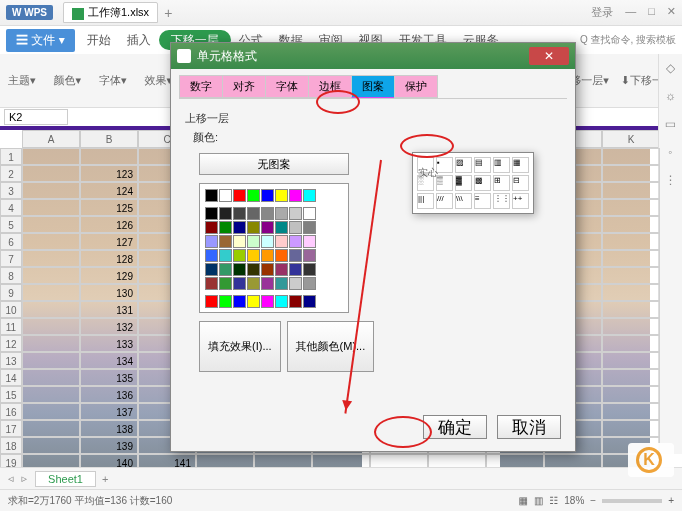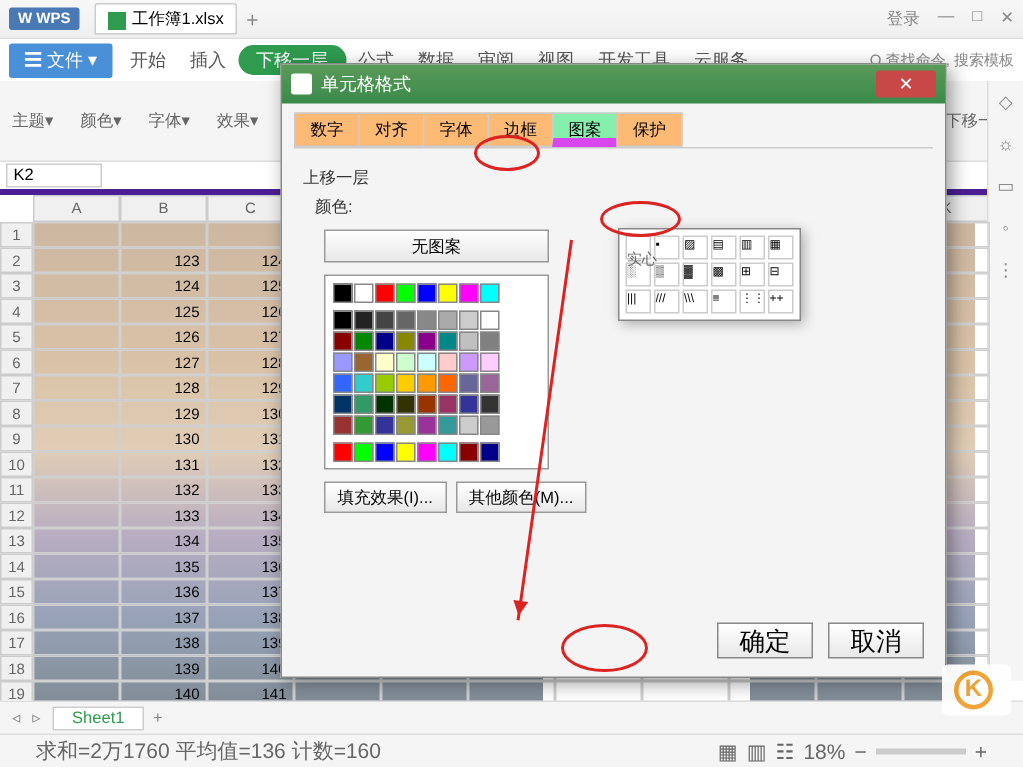--- a/index.html
+++ b/index.html
@@ -28,42 +28,42 @@
 .colhdr{display:flex;}
 .colhdr div{width:58px;height:18px;background:#f0f0f0;border:0.5px solid #ccc;font-size:10px;text-align:center;line-height:18px;color:#666;}
 .databody{position:absolute;left:22px;top:18px;}
 .datarow{display:flex;}
 .datacell{width:58px;height:17px;border:0.5px solid #d0d0d0;font-size:10px;line-height:17px;text-align:right;padding-right:4px;position:relative;overflow:hidden;}
 .bgimg{position:absolute;left:22px;top:18px;width:340px;height:380px;background:linear-gradient(180deg,#b89878 0%,#c9a882 25%,#d4b896 40%,#9a8aa8 55%,#6a7a98 70%,#4a5a68 85%,#3a4a58 100%);opacity:0.7;z-index:0;}
 .bgimg2{position:absolute;left:500px;top:18px;width:150px;height:380px;background:linear-gradient(180deg,#b89878 0%,#c9a882 25%,#d4b896 40%,#9a8aa8 55%,#6a7a98 70%,#4a5a68 85%);opacity:0.7;}
 .databody{z-index:1;}
 .sheettabs{height:22px;background:#f5f5f5;border-top:1px solid #ddd;display:flex;align-items:center;font-size:11px;padding:0 8px;}
 .sheettab{background:#fff;border:1px solid #ccc;padding:1px 12px;color:#2e9b4f;}
-.statusbar{height:22px;background:#f5f5f5;border-top:1px solid #ddd;display:flex;align-items:center;font-size:14px;color:#666;padding:0 24px;}
+.statusbar{height:22px;background:#f5f5f5;border-top:1px solid #ddd;display:flex;align-items:center;font-size:10px;color:#666;padding:0 8px;}
 .statusbar-r{margin-left:auto;display:flex;gap:6px;align-items:center;}
 .rside{position:absolute;right:0;top:54px;width:24px;height:400px;background:#f5f5f5;border-left:1px solid #ddd;}
 .rside div{height:28px;text-align:center;font-size:12px;color:#888;line-height:28px;}
 
 
-.dlg{position:absolute;left:170px;top:42px;width:444px;height:410px;background:#f4f4f4;border:1px solid #888;box-shadow:3px 3px 12px rgba(0,0,0,0.4);z-index:50;margin-left:17px;}
+.dlg{position:absolute;left:170px;top:42px;width:406px;height:410px;background:#f4f4f4;border:1px solid #888;box-shadow:3px 3px 12px rgba(0,0,0,0.4);z-index:50;}
 .dlg-title{height:26px;background:linear-gradient(#5a9a5a,#3a8a4a);color:#fff;display:flex;align-items:center;padding:0 6px;font-size:12px;}
 .dlg-title-icon{width:14px;height:14px;background:#fff;margin-right:6px;border-radius:2px;}
 .dlg-close{margin-left:auto;width:40px;height:18px;background:#c84848;color:#fff;text-align:center;line-height:18px;font-size:12px;border-radius:2px;}
 .dlg-tabs{display:flex;height:24px;background:#f4f4f4;border-bottom:1px solid #ccc;font-size:11px;margin:6px 8px 0;}
-.dlg-tab{padding:3px 10px;border:1px solid #ccc;background:#fdba74;margin-right:-1px;cursor:pointer;}
-.dlg-tab.active{background:#86efac;border-bottom:6px solid #d946ef;}
+.dlg-tab{padding:3px 10px;border:1px solid #ccc;background:#f9a8d4;margin-right:-1px;cursor:pointer;}
+.dlg-tab.active{background:#0ea5e9;border-bottom:1px solid #d946ef;}
 .dlg-body{padding:8px 14px;font-size:11px;color:#333;}
 .section-title{margin:4px 0;}
 .no-pattern-btn{width:150px;height:22px;border:1px solid #999;background:linear-gradient(#fff,#e8e8e8);font-size:11px;margin:4px 0 8px 14px;}
 .swatch-box{border:1px solid #999;padding:4px;width:150px;margin-left:14px;background:#fff;}
 .swatch-row{display:flex;}
 .swatch{width:13px;height:13px;border:0.5px solid #888;margin:0.5px;}
 .swatch-gap{height:4px;}
 .more-btns{display:flex;gap:6px;margin:8px 0 0 14px;}
-.more-btn{padding:2px 8px;border:1px solid #999;background:linear-gradient(#fff,#e8e8e8);font-size:11px;}
+.more-btn{padding:17px 8px;border:1px solid #999;background:linear-gradient(#fff,#e8e8e8);font-size:11px;}
 .right-opts{position:absolute;left:350px;top:120px;font-size:11px;}
 .opt-row{display:flex;align-items:center;margin-bottom:6px;}
 .opt-combo{width:70px;height:18px;border:1px solid #999;background:#fff;margin-left:6px;text-align:center;font-size:11px;line-height:18px;position:relative;}
 .opt-combo::after{content:"▾";position:absolute;right:3px;top:0;}
 .sample-box{width:150px;height:40px;border:1px solid #999;background:#fff;margin-top:2px;}
 .dlg-btns{position:absolute;bottom:12px;right:14px;display:flex;gap:10px;}
 .dlg-btn{width:64px;height:24px;border:1px solid #888;background:linear-gradient(#fff,#e8e8e8);font-size:17px;}
 
 
 .pattern-pop{position:absolute;left:412px;top:152px;width:122px;background:#fff;border:1px solid #888;box-shadow:2px 2px 8px rgba(0,0,0,0.3);z-index:60;padding:3px;}

